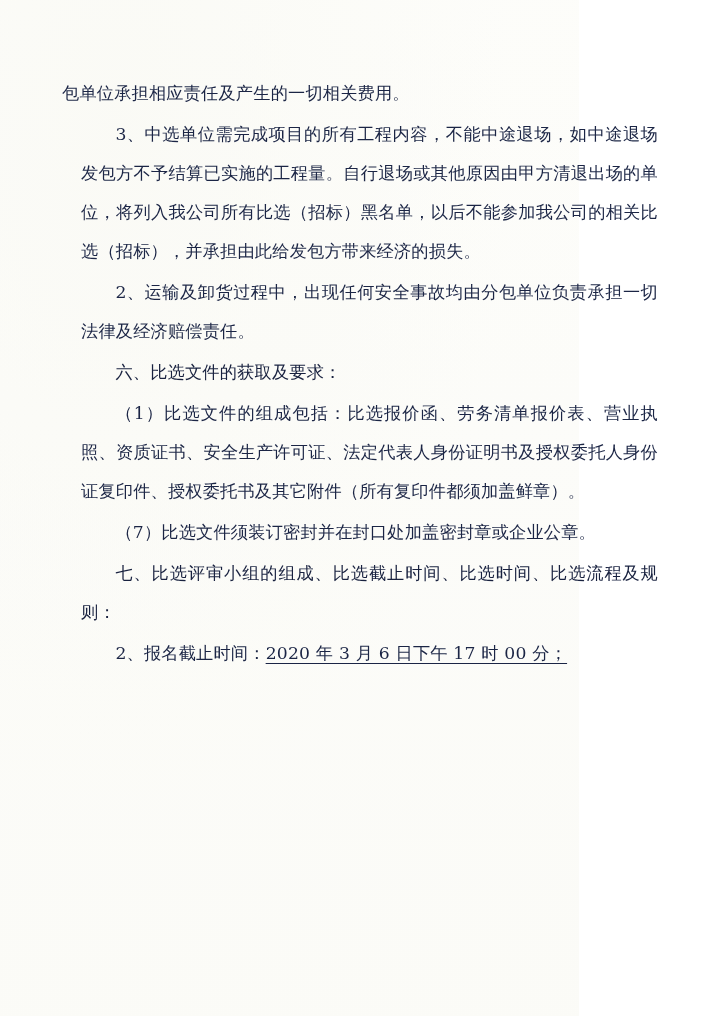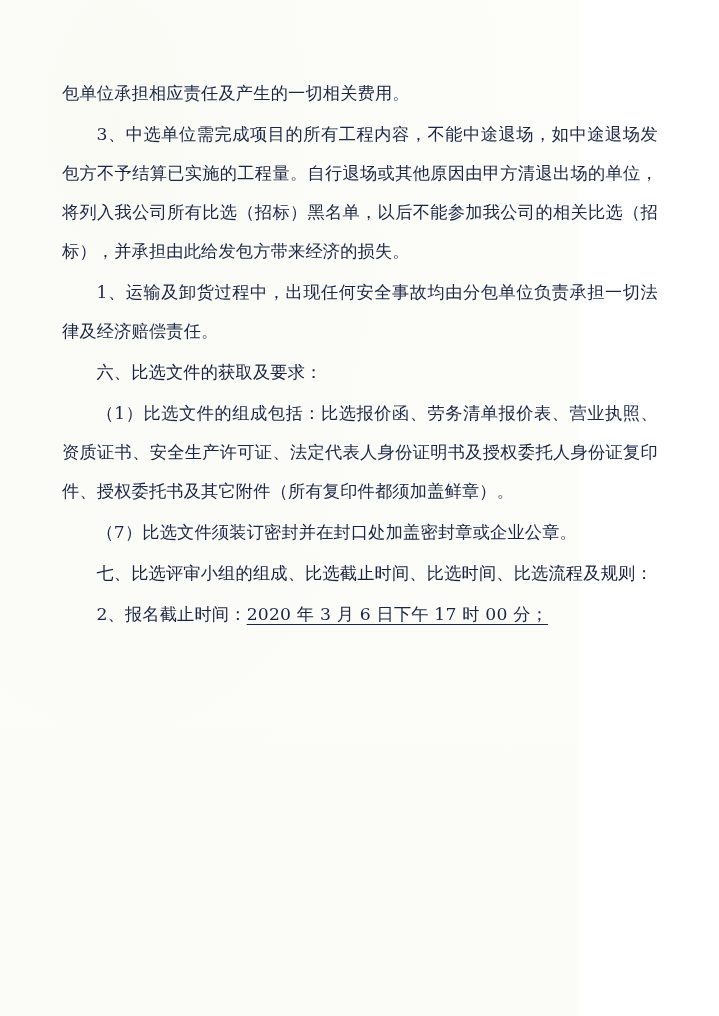--- a/index.html
+++ b/index.html
@@ -40,20 +40,21 @@
     font-size: 17.2px;
     line-height: 39px;
     letter-spacing: 0.2px;
     text-align: justify;
     text-justify: inter-ideograph;
     color: #1b2545;
     font-family: "DejaVu Serif", "Liberation Serif", serif;
   }
   p.indent {
     text-indent: 2em;
+    margin-left: 19px;
   }
   p.bold {
     font-weight: normal;
     color: #18213f;
   }
   .u {
     text-decoration: underline;
     text-underline-offset: 4px;
   }
 </style>
@@ -61,21 +62,21 @@
 <body>
 
 <div class="page">
   <div class="scan-tint"></div>
   <div class="content">
 
     <p>包单位承担相应责任及产生的一切相关费用。</p>
 
     <p class="indent">3、中选单位需完成项目的所有工程内容，不能中途退场，如中途退场发包方不予结算已实施的工程量。自行退场或其他原因由甲方清退出场的单位，将列入我公司所有比选（招标）黑名单，以后不能参加我公司的相关比选（招标），并承担由此给发包方带来经济的损失。</p>
 
-    <p class="indent">1、运输及卸货过程中，出现任何安全事故均由分包单位负责承担一切法律及经济赔偿责任。</p>
+    <p class="indent">2、运输及卸货过程中，出现任何安全事故均由分包单位负责承担一切法律及经济赔偿责任。</p>
 
     <p class="indent bold">六、比选文件的获取及要求：</p>
 
 
 
     <p class="indent">（1）比选文件的组成包括：比选报价函、劳务清单报价表、营业执照、资质证书、安全生产许可证、法定代表人身份证明书及授权委托人身份证复印件、授权委托书及其它附件（所有复印件都须加盖鲜章）。</p>
 
     <p class="indent">（7）比选文件须装订密封并在封口处加盖密封章或企业公章。</p>
 
     <p class="indent bold">七、比选评审小组的组成、比选截止时间、比选时间、比选流程及规则：</p>

